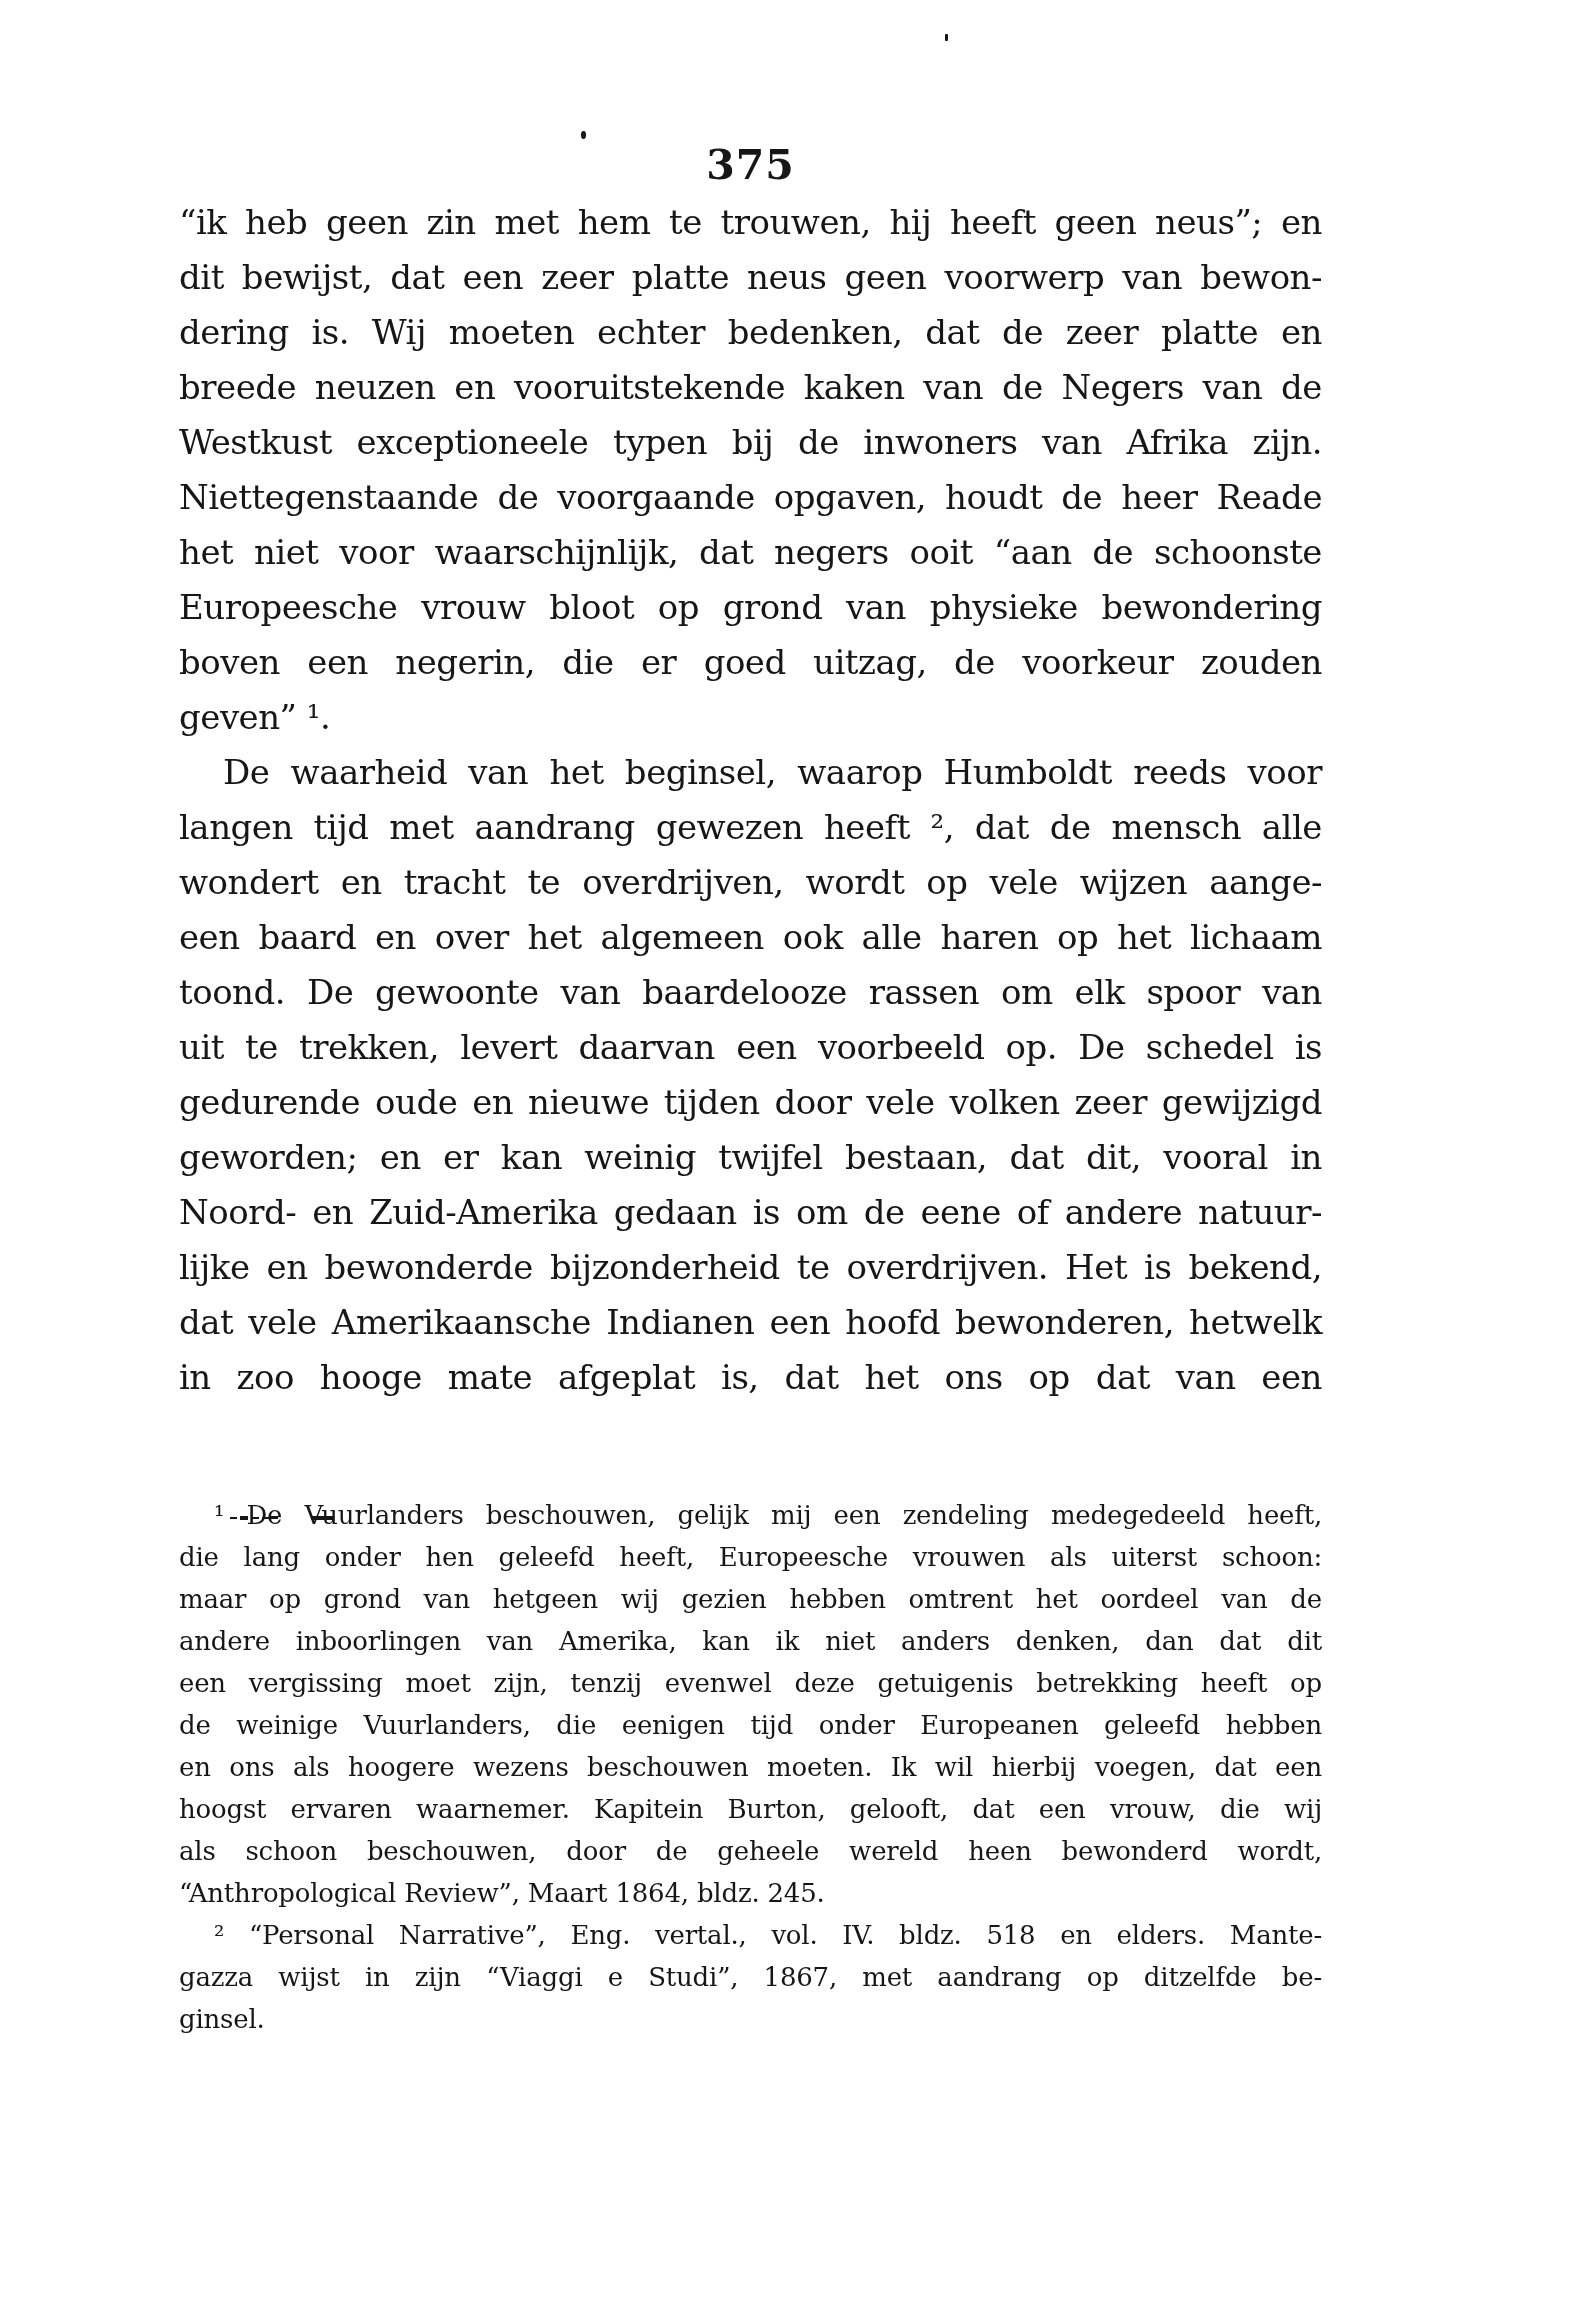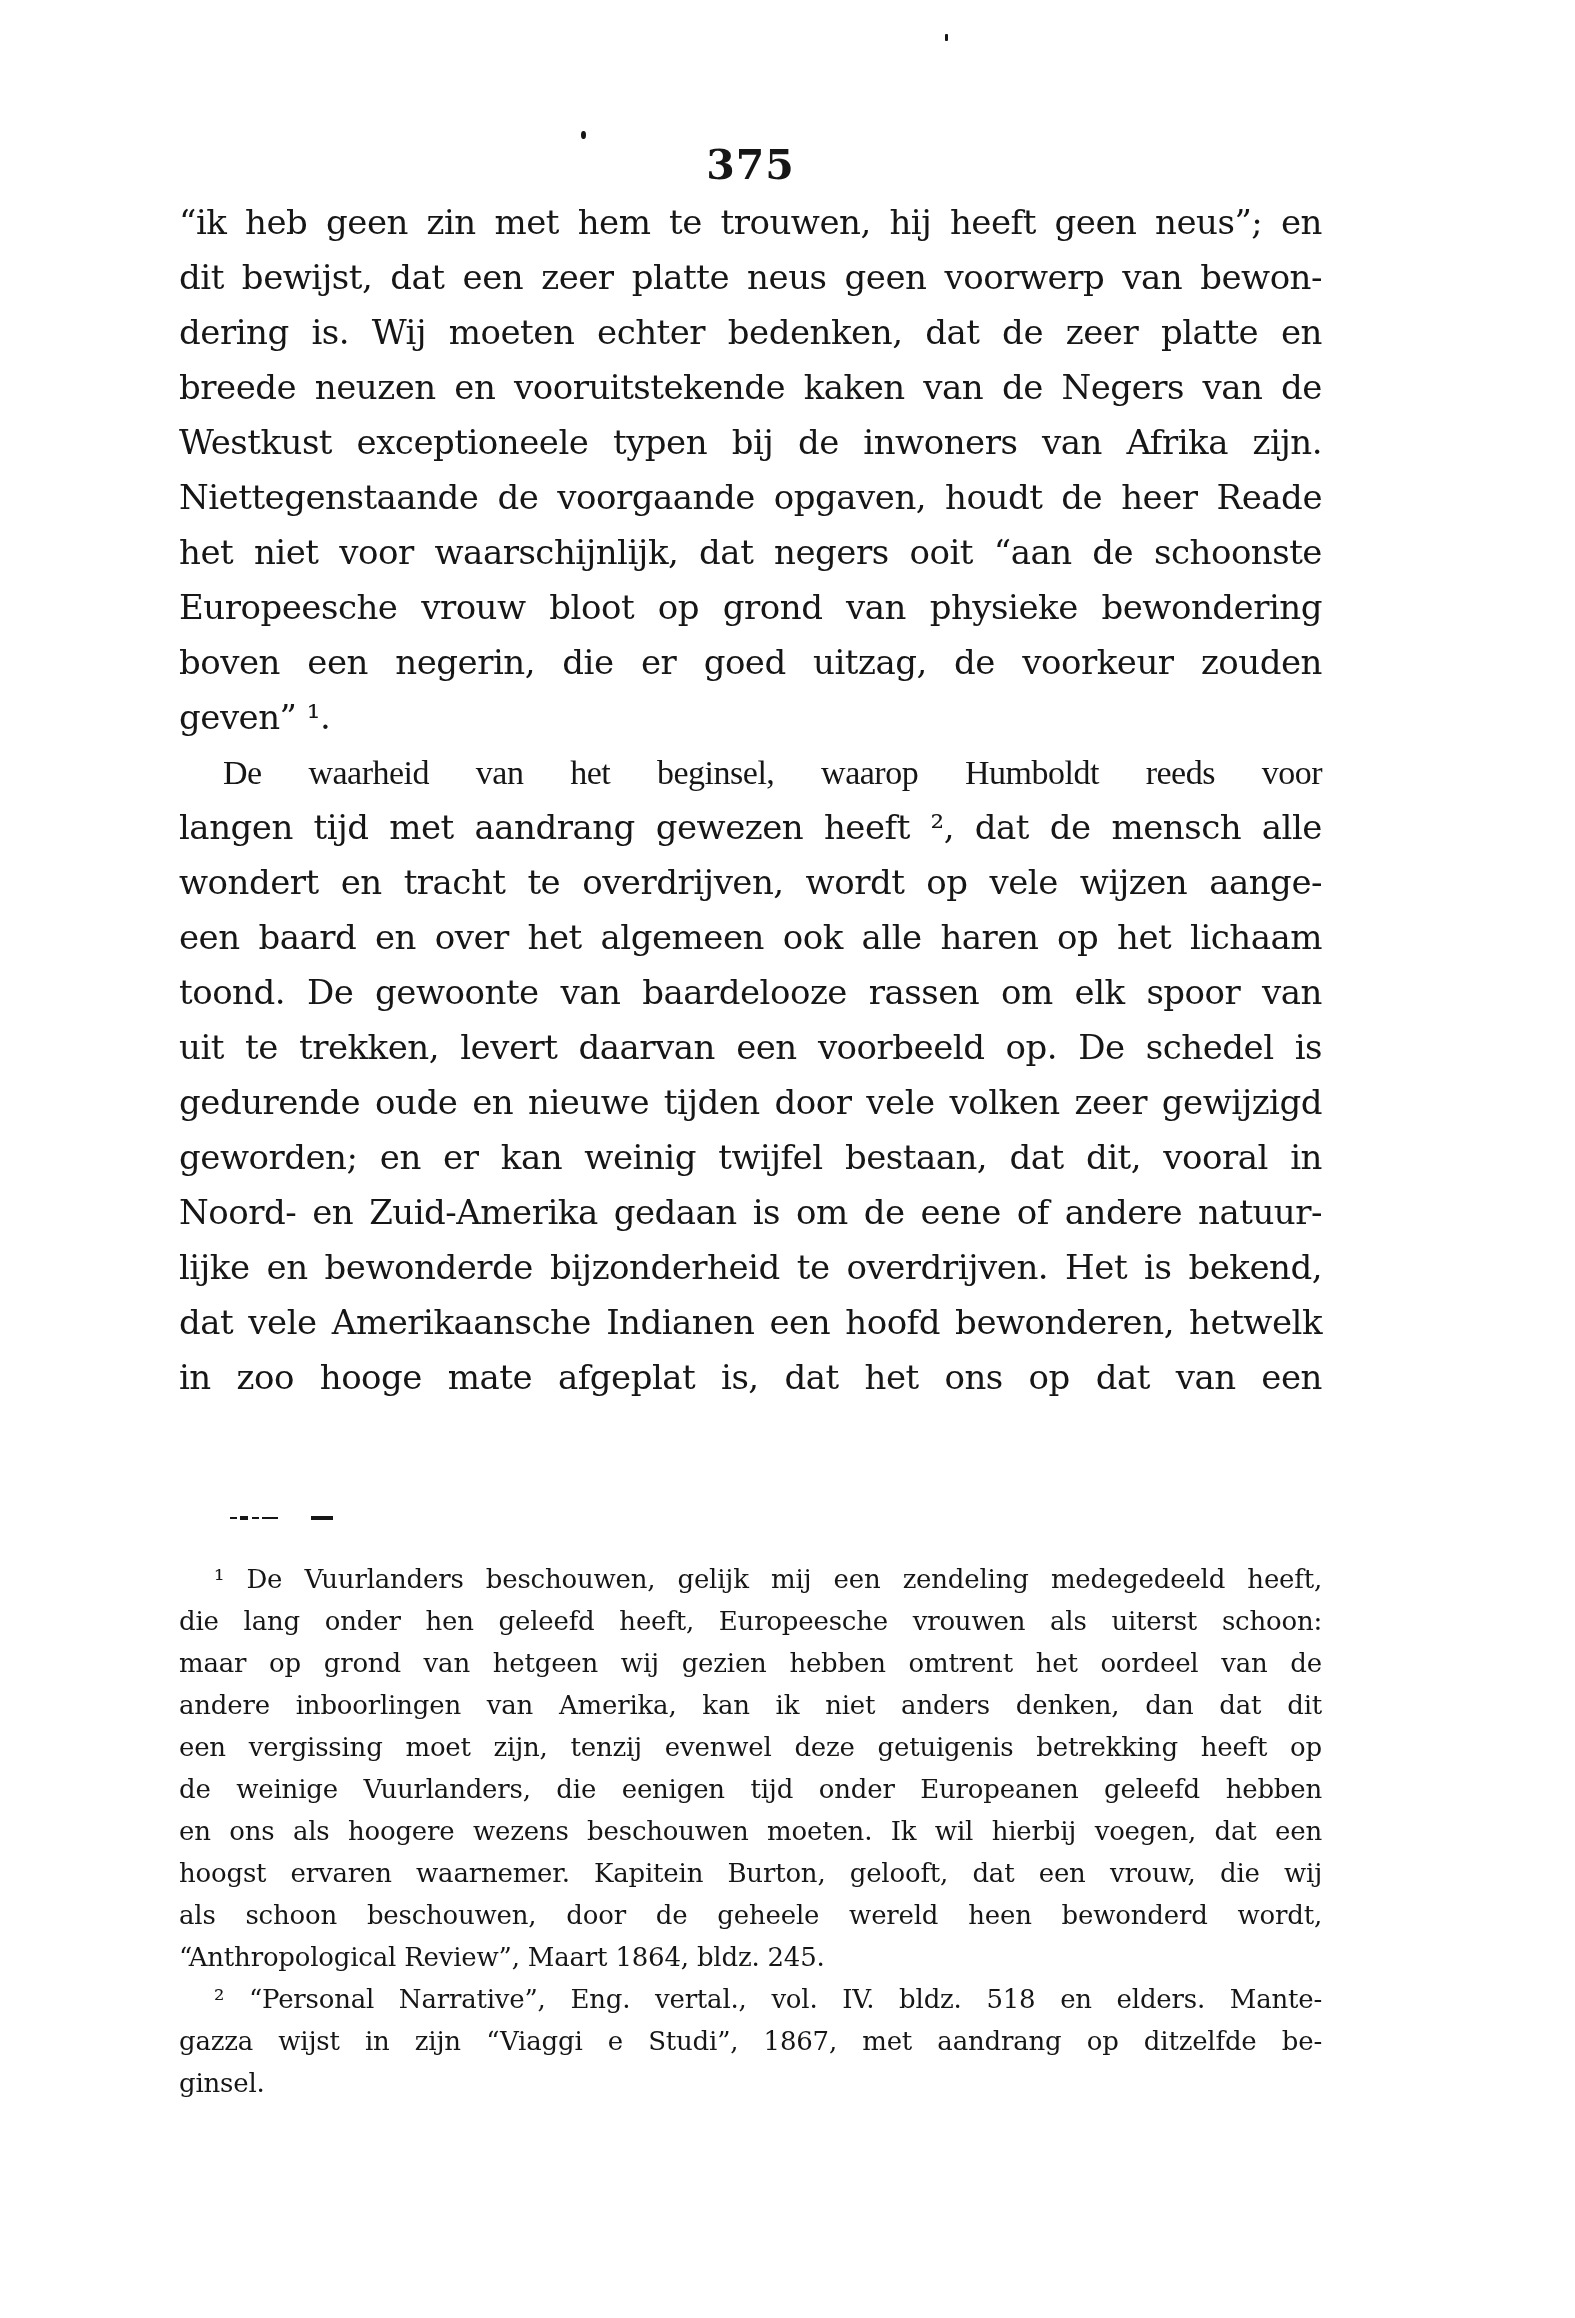--- a/index.html
+++ b/index.html
@@ -28,36 +28,36 @@
     top: 187px;
     left: 179px;
     width: 1143px;
     font-size: 34px;
     line-height: 55px;
     letter-spacing: -0.5px;
     margin-top: 8px;
   }
   .footnotes {
     position: absolute;
-    top: 1558px;
+    top: 1494px;
     left: 179px;
     width: 1143px;
     font-size: 26px;
     line-height: 42px;
     letter-spacing: -0.2px;
   }
   .line {
     text-align: justify;
     text-align-last: justify;
   }
   .line.no-just {
     text-align: left;
     text-align-last: left;
   }
-  .body-text .line.indent { text-indent: 44px; font-family: Liberation Serif, serif; }
+  .body-text .line.indent { text-indent: 44px; }
   .footnotes .line.indent { text-indent: 35px; }
   .separator {
     position: absolute;
     top: 1515px;
     left: 230px;
     width: 121px;
     height: 6.5px;
   }
   .separator .seg { position: absolute; background: #161616; }
   .seg.s1 { left: 0;    top: 1.9px; width: 7.4px; height: 2.3px; }

